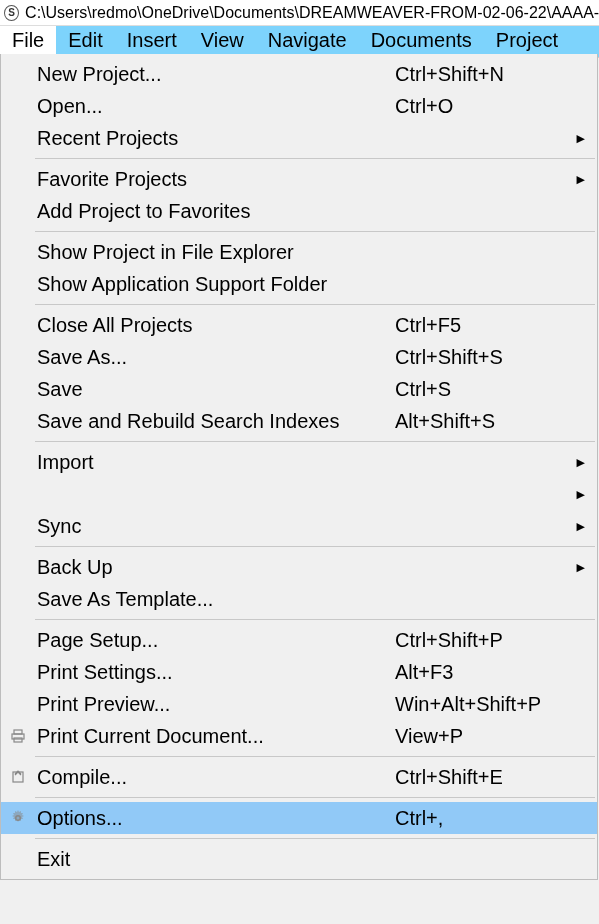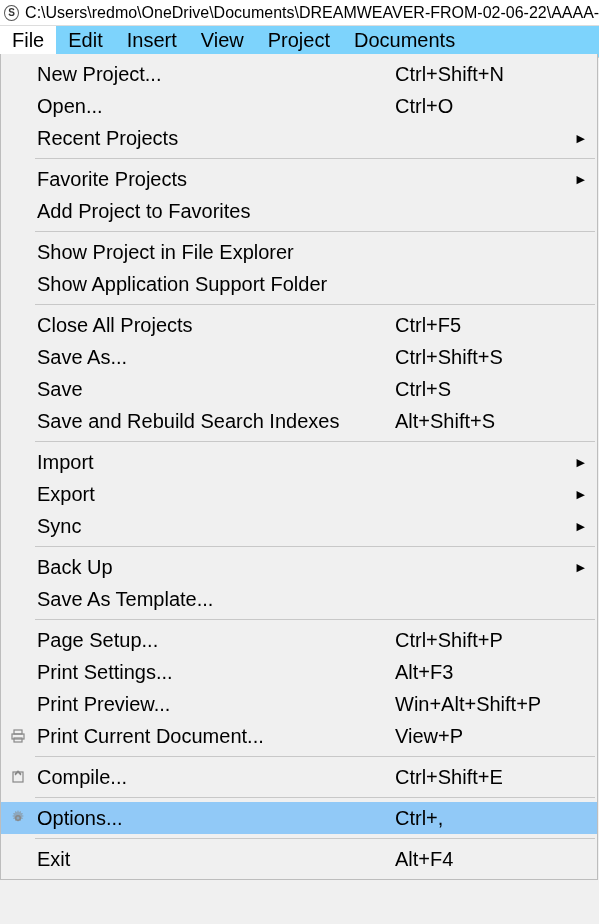--- a/index.html
+++ b/index.html
@@ -118,22 +118,23 @@
 <div class="titlebar">
   <span class="titlebar-icon">S</span>
   <span class="titlebar-text">C:\Users\redmo\OneDrive\Documents\DREAMWEAVER-FROM-02-06-22\AAAA-Writin</span>
 </div>
 
 <div class="menubar" id="menubar">
     <div class="menubar-item open">File</div>
     <div class="menubar-item">Edit</div>
     <div class="menubar-item">Insert</div>
     <div class="menubar-item">View</div>
+    <div class="menubar-item">Navigate</div>
+    <div class="menubar-item">Documents</div>
     <div class="menubar-item">Project</div>
-    <div class="menubar-item">Documents</div>
   </div>
 
 <div class="dropdown" id="dropdown">
     <div class="menu-row">
       <span class="menu-label">New Project...</span>
       <span class="menu-shortcut">Ctrl+Shift+N</span>
     </div>
     <div class="menu-row">
       <span class="menu-label">Open...</span>
       <span class="menu-shortcut">Ctrl+O</span>
@@ -173,21 +174,20 @@
     <div class="menu-row">
       <span class="menu-label">Save and Rebuild Search Indexes</span>
       <span class="menu-shortcut">Alt+Shift+S</span>
     </div>
     <div class="sep"></div>
     <div class="menu-row">
       <span class="menu-label">Import</span>
       <span class="submenu-arrow">▶</span>
     </div>
     <div class="menu-row">
-      <span class="menu-label">Export</span>
       <span class="submenu-arrow">▶</span>
     </div>
     <div class="menu-row">
       <span class="menu-label">Sync</span>
       <span class="submenu-arrow">▶</span>
     </div>
     <div class="sep"></div>
     <div class="menu-row">
       <span class="menu-label">Back Up</span>
       <span class="submenu-arrow">▶</span>
@@ -240,15 +240,14 @@
           <path d="M8 5a3 3 0 100 6 3 3 0 000-6zm0 4.5a1.5 1.5 0 110-3 1.5 1.5 0 010 3z"></path>
           <path d="M8 0l1 2 2-1 0 2 2 0-1 2 2 1-2 1 1 2-2 0 0 2-2-1-1 2-1-2-2 1 0-2-2 0 1-2-2-1 2-1-1-2 2 0 0-2 2 1z" opacity="0.5"></path>
         </svg>
       </span>
       <span class="menu-label">Options...</span>
       <span class="menu-shortcut">Ctrl+,</span>
     </div>
     <div class="sep"></div>
     <div class="menu-row">
       <span class="menu-label">Exit</span>
-      <span class="menu-shortcut">Alt+F4</span>
     </div>
   </div>
 
 </body></html>

